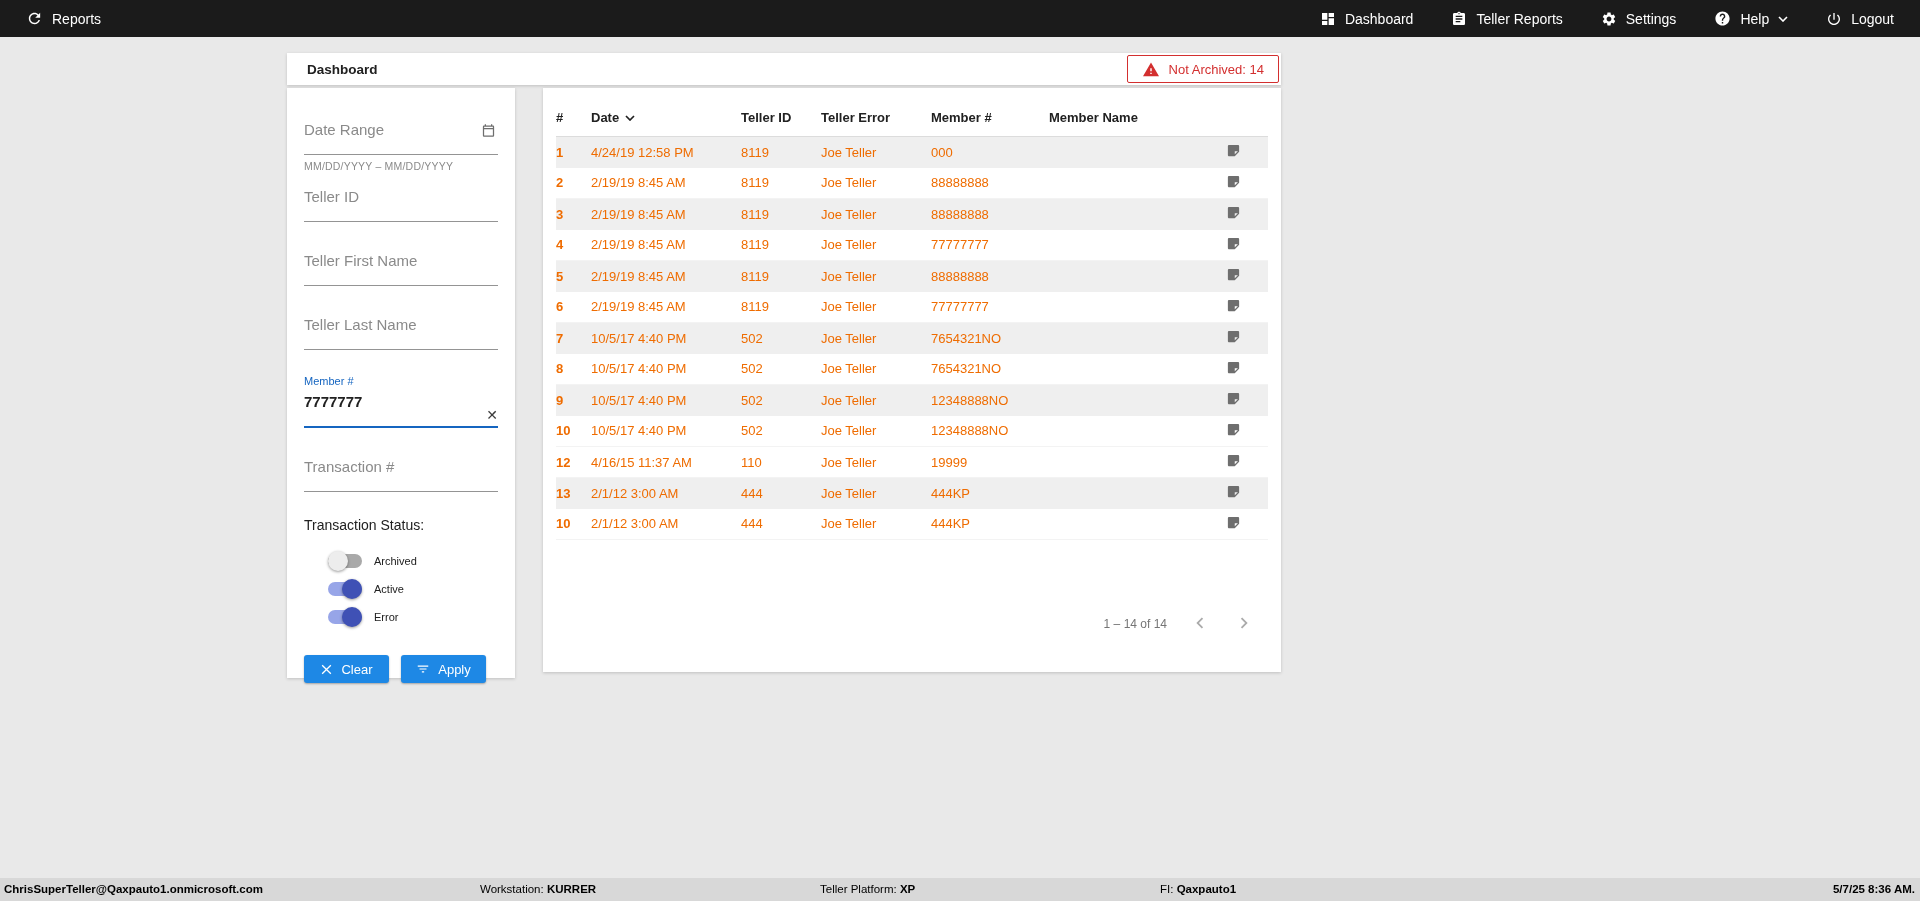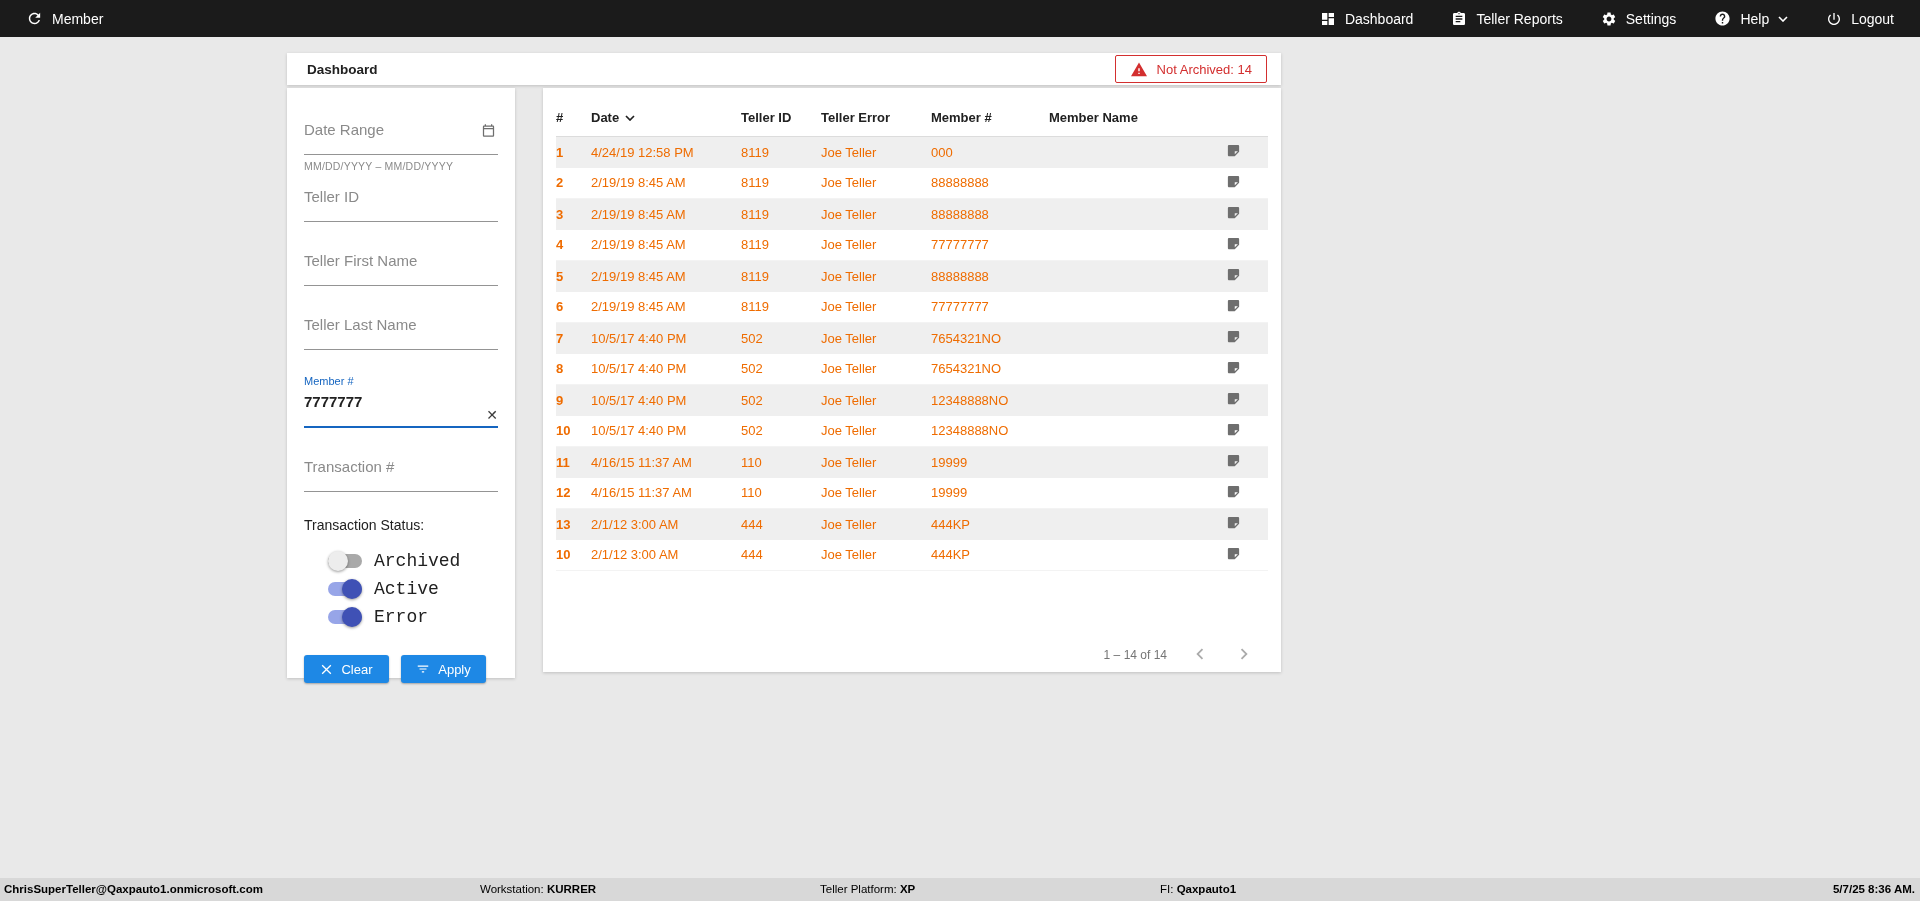--- a/index.html
+++ b/index.html
@@ -26,21 +26,21 @@
   .tb-right { display:flex; align-items:center; gap:34px; }
   
   .content { position:absolute; left:287px; top:53px; width:994px; }
   .card { background:#fff; box-shadow:0 1px 3px rgba(0,0,0,.18); }
   .header-card {
     height:32px; display:flex; align-items:center; justify-content:space-between;
     padding-left:20px;
   }
   .page-title { font-weight:bold; font-size:13.5px; }
   .not-archived {
-    height:28px; margin:14px; border:1px solid var(--alert-red,#d32f2f);
+    height:28px; margin:2px; border:1px solid var(--alert-red,#d32f2f);
     color:var(--alert-red,#d32f2f); background:#fff; border-radius:2px;
     display:flex; align-items:center; gap:9px; padding:0 14px; font-size:13px;
     cursor:pointer;
   }
   .body-row { display:flex; gap:28px; margin-top:3px; align-items:flex-start; }
   
   .filter-card { width:228px; height:590px; padding:28px 17px 0; flex:none; }
   .field { position:relative; margin-bottom:25px; }
   .field input {
     width:100%; border:none; border-bottom:1px solid #949494; background:transparent;
@@ -58,21 +58,21 @@
     position:absolute; right:0; bottom:6px; border:none; background:none;
     font-size:14px; color:#3c3c3c; cursor:pointer; line-height:1;
   }
   .status-label { font-size:14px; color:#212121; margin:5px 0 14px; }
   .toggle-row { display:flex; align-items:center; gap:12px; height:28px; margin-left:24px; }
   .switch { position:relative; width:34px; height:20px; flex:none; cursor:pointer; }
   .switch .track { position:absolute; left:0; top:3px; width:34px; height:14px; border-radius:7px; background:#a9a9a9; }
   .switch .thumb { position:absolute; top:0; left:0; width:20px; height:20px; border-radius:50%; background:#ededed; box-shadow:0 1px 3px rgba(0,0,0,.4); }
   .switch.on .track { background:#97a5e8; }
   .switch.on .thumb { left:14px; background:var(--toggle-blue,#3f51b5); }
-  .toggle-label { font-size:18px;font-family:Liberation Mono, monospace; }
+  .toggle-label { font-size:11px; }
   .btn-row { display:flex; gap:12px; margin-top:24px; }
   .btn {
     width:85px; height:28px; background:var(--accent-blue,#1e88e5); color:#fff;
     border:none; border-radius:3px; font-family:inherit; font-size:13px;
     display:flex; align-items:center; justify-content:center; gap:8px;
     cursor:pointer; box-shadow:0 1px 2px rgba(0,0,0,.3);
   }
   
   .table-card { flex:1; height:584px; display:flex; flex-direction:column; }
   table { border-collapse:collapse; margin:14px 13px 0; width:calc(100% - 26px); table-layout:fixed; }
@@ -106,21 +106,21 @@
   .sb b { font-weight:bold; }
 </style>
 </head>
 <body>
 
 <header class="topbar">
   <button class="tb-item">
     <svg width="17" height="17" viewBox="0 0 24 24" fill="#fff">
         <path d="M17.65 6.35C16.2 4.9 14.21 4 12 4c-4.42 0-7.99 3.58-7.99 8s3.57 8 7.99 8c3.73 0 6.84-2.55 7.73-6h-2.08c-.82 2.33-3.04 4-5.65 4-3.31 0-6-2.69-6-6s2.69-6 6-6c1.66 0 3.14.69 4.22 1.78L13 11h7V4l-2.35 2.35z"></path>
       </svg>
-    <span>Member</span>
+    <span>Reports</span>
   </button>
   <nav class="tb-right">
     <button class="tb-item">
       <svg width="16" height="16" viewBox="0 0 24 24" fill="#fff">
           <path d="M3 13h8V3H3v10zm0 8h8v-6H3v6zm10 0h8V11h-8v10zm0-18v6h8V3h-8z"></path>
         </svg>
       <span>Dashboard</span>
     </button>
     <button class="tb-item">
       <svg width="16" height="16" viewBox="0 0 24 24" fill="#fff">
@@ -359,31 +359,20 @@
               <td class="cell-num">10</td>
               <td class="cell-date">10/5/17 4:40 PM</td>
               <td class="cell-teller-id">502</td>
               <td class="cell-teller-name">Joe Teller</td>
               <td class="cell-member-number">12348888NO</td>
               <td class="cell-member-name"></td>
               <td class="icon-cell"><svg width="15" height="15" viewBox="0 0 24 24" fill="#6e6e6e">
                   <path d="M19 3H5c-1.1 0-2 .9-2 2v14c0 1.1.9 2 2 2h9l7-7V5c0-1.1-.9-2-2-2zm-5 15v-5h5l-5 5z"></path>
                 </svg></td>
             </tr>
-            <tr class="odd">
-              <td class="cell-num">11</td>
-              <td class="cell-date">4/16/15 11:37 AM</td>
-              <td class="cell-teller-id">110</td>
-              <td class="cell-teller-name">Joe Teller</td>
-              <td class="cell-member-number">19999</td>
-              <td class="cell-member-name"></td>
-              <td class="icon-cell"><svg width="15" height="15" viewBox="0 0 24 24" fill="#6e6e6e">
-                  <path d="M19 3H5c-1.1 0-2 .9-2 2v14c0 1.1.9 2 2 2h9l7-7V5c0-1.1-.9-2-2-2zm-5 15v-5h5l-5 5z"></path>
-                </svg></td>
-            </tr>
             <tr class="even">
               <td class="cell-num">12</td>
               <td class="cell-date">4/16/15 11:37 AM</td>
               <td class="cell-teller-id">110</td>
               <td class="cell-teller-name">Joe Teller</td>
               <td class="cell-member-number">19999</td>
               <td class="cell-member-name"></td>
               <td class="icon-cell"><svg width="15" height="15" viewBox="0 0 24 24" fill="#6e6e6e">
                   <path d="M19 3H5c-1.1 0-2 .9-2 2v14c0 1.1.9 2 2 2h9l7-7V5c0-1.1-.9-2-2-2zm-5 15v-5h5l-5 5z"></path>
                 </svg></td>

